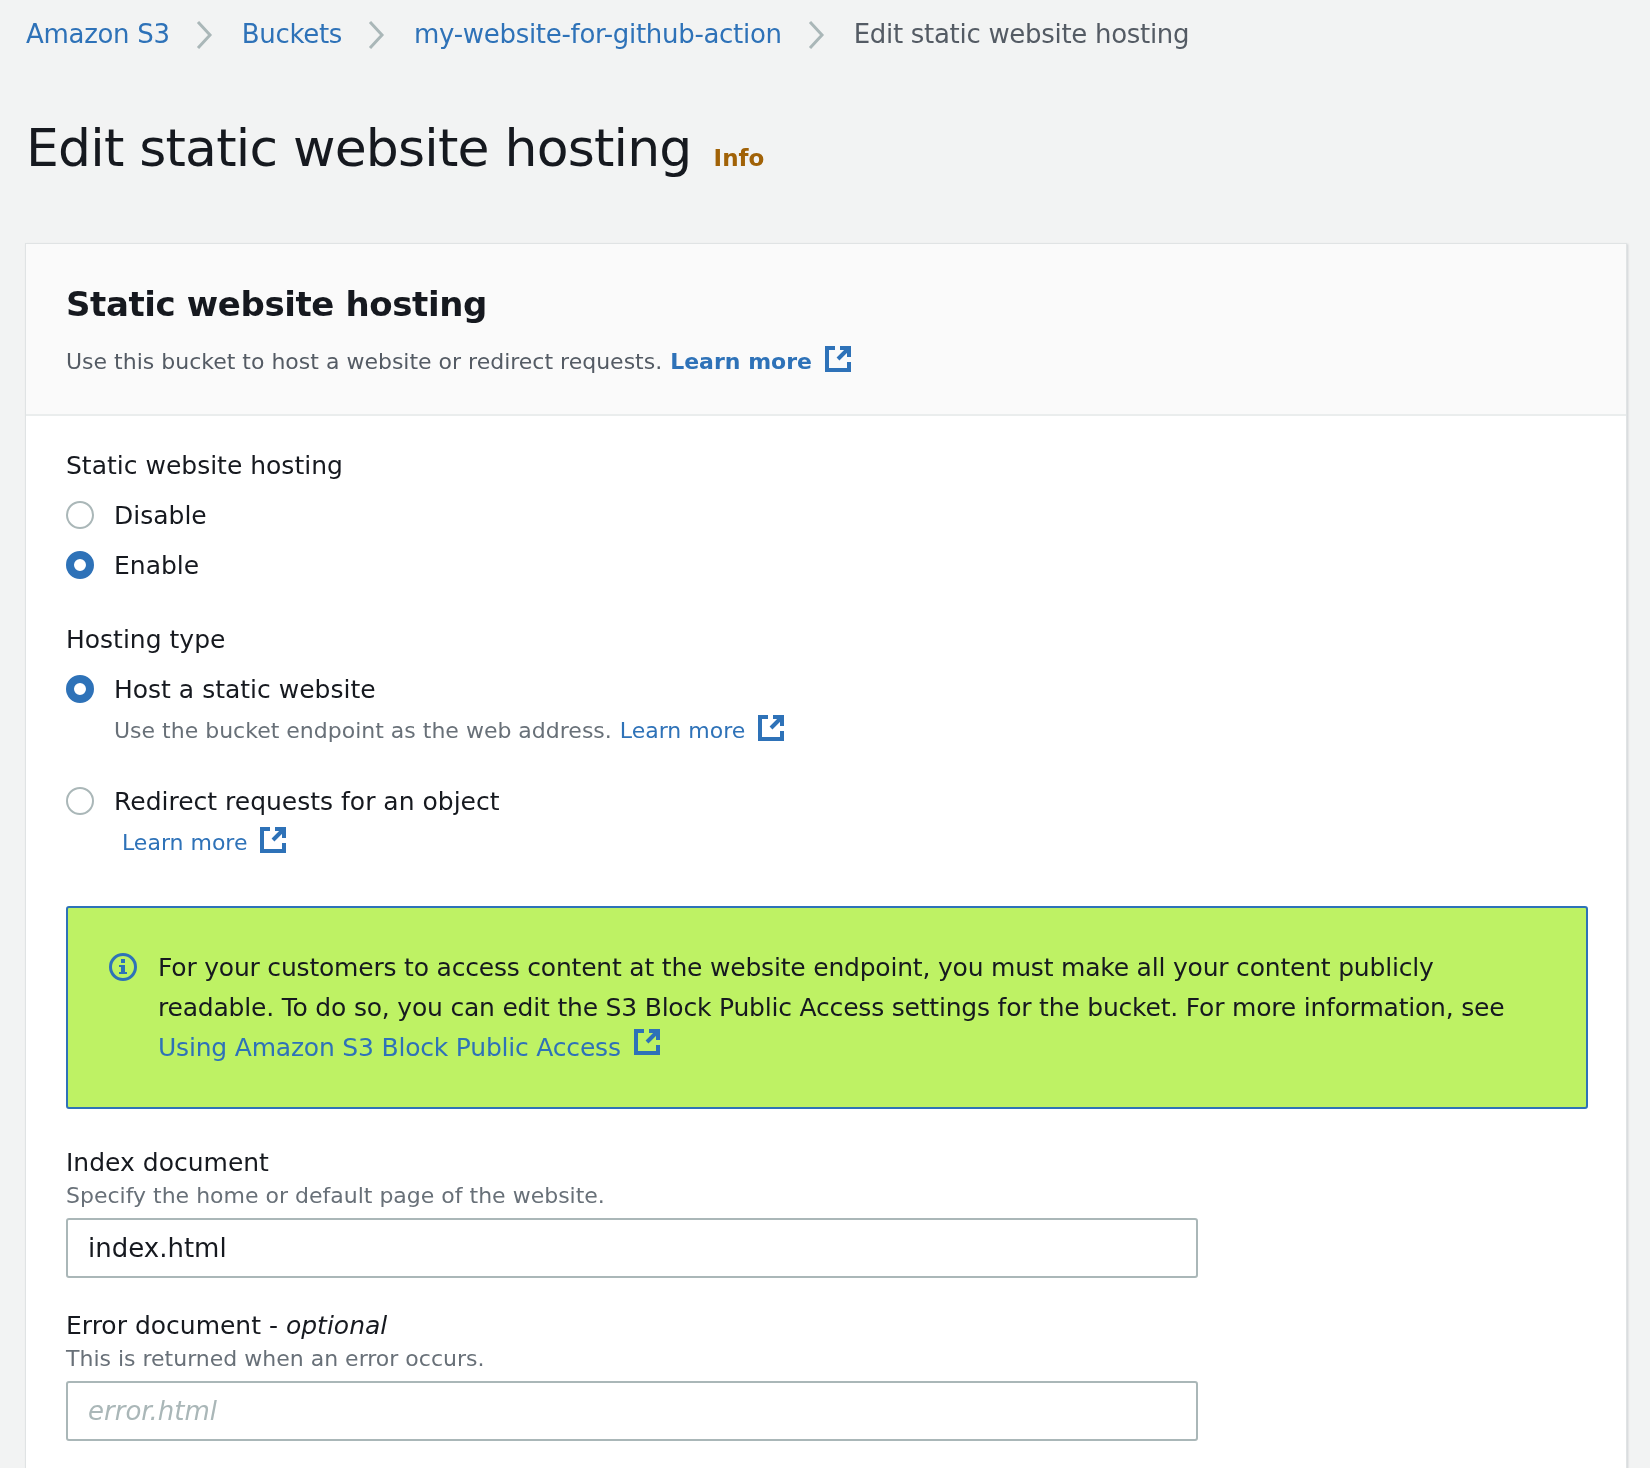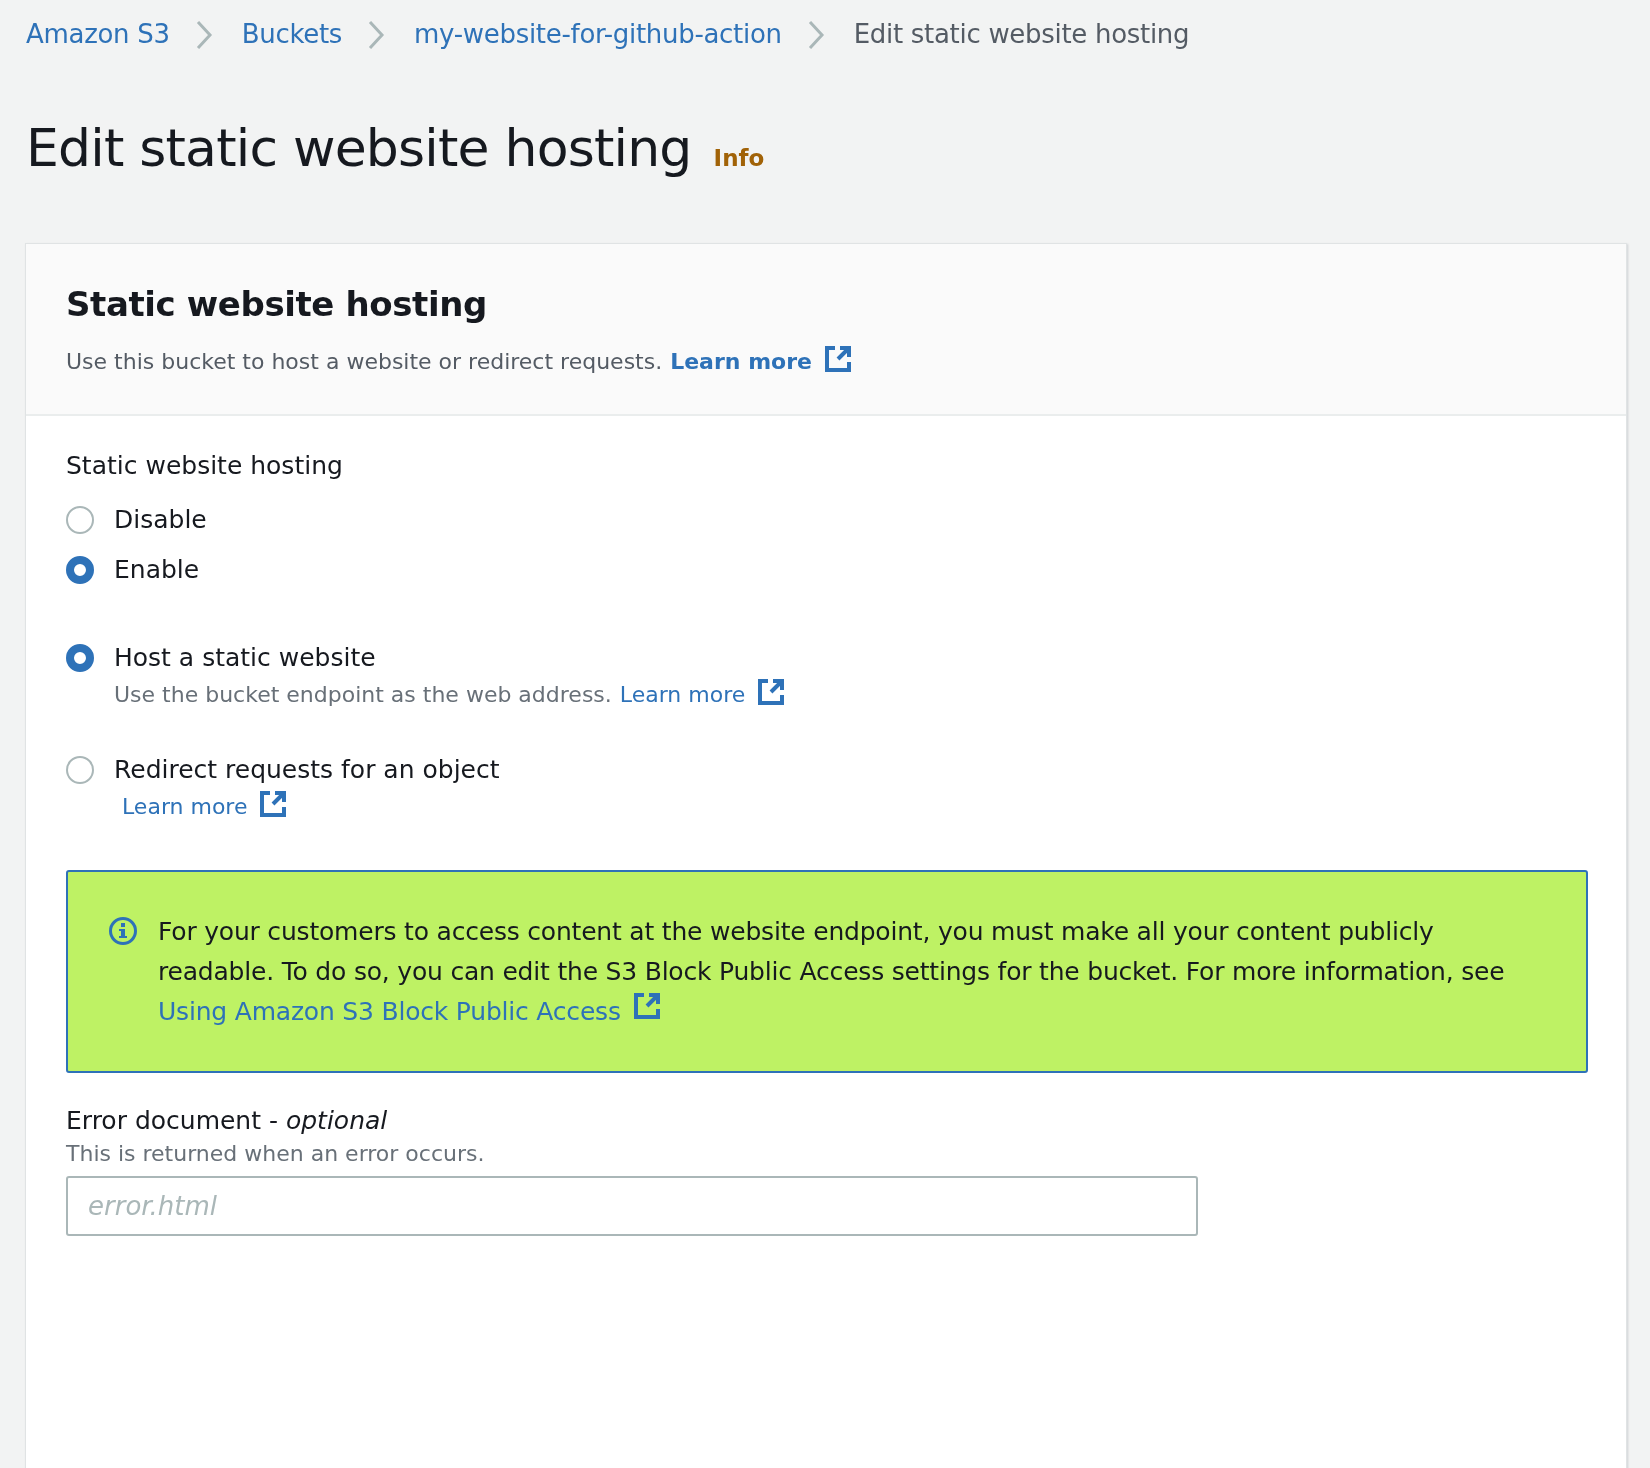--- a/index.html
+++ b/index.html
@@ -93,21 +93,21 @@
     }
 
     .body { padding: 32px 0 0 40px; position: relative; }
     .field-label {
       font-size: 25px;
       color: #16191f;
       line-height: 36px;
     }
     .radio-row {
       display: flex;
-      align-items: flex-end;
+      align-items: center;
       margin-top: 12px;
       height: 38px;
     }
     .radio {
       width: 28px;
       height: 28px;
       border-radius: 50%;
       border: 2px solid #aab7b8;
       background: #fff;
       flex-shrink: 0;
@@ -233,20 +233,21 @@
       <span class="radio"></span>
       <span class="radio-label">Disable</span>
     </div>
     <div class="radio-row">
       <span class="radio checked"></span>
       <span class="radio-label">Enable</span>
     </div>
 
     <div class="group-gap"></div>
 
+    <div class="field-label">Hosting type</div>
     <div class="radio-row">
       <span class="radio checked"></span>
       <span class="radio-label">Host a static website</span>
     </div>
     <div class="radio-desc">
       <span>Use the bucket endpoint as the web address.</span>
       <a class="learn">Learn more</a>
       <span class="ext-icon">
         <svg width="28" height="28" viewBox="0 0 28 28">
             <path d="M11 3 H3 V25 H25 V17" fill="none" stroke="#2e72b8" stroke-width="4"></path>
@@ -287,20 +288,25 @@
           <span class="ext-icon">
             <svg width="28" height="28" viewBox="0 0 28 28">
                 <path d="M11 3 H3 V25 H25 V17" fill="none" stroke="#2e72b8" stroke-width="4"></path>
                 <path d="M14 14 L24 4 M16 3 H25 V12" fill="none" stroke="#2e72b8" stroke-width="4"></path>
               </svg>
           </span>
         </a>
       </div>
     </div>
 
+    <div class="form-field">
+      <div class="field-label">Index document</div>
+      <div class="desc">Specify the home or default page of the website.</div>
+      <input class="text-input" type="text" value="index.html" style="">
+    </div>
 
     <div class="form-field" style="margin-top:30px">
       <div class="field-label"><span>Error document - </span><span class="optional">optional</span></div>
       <div class="desc">This is returned when an error occurs.</div>
       <input class="text-input" type="text" placeholder="error.html" style="">
     </div>
   </div>
 </section>
 
 </body></html>

